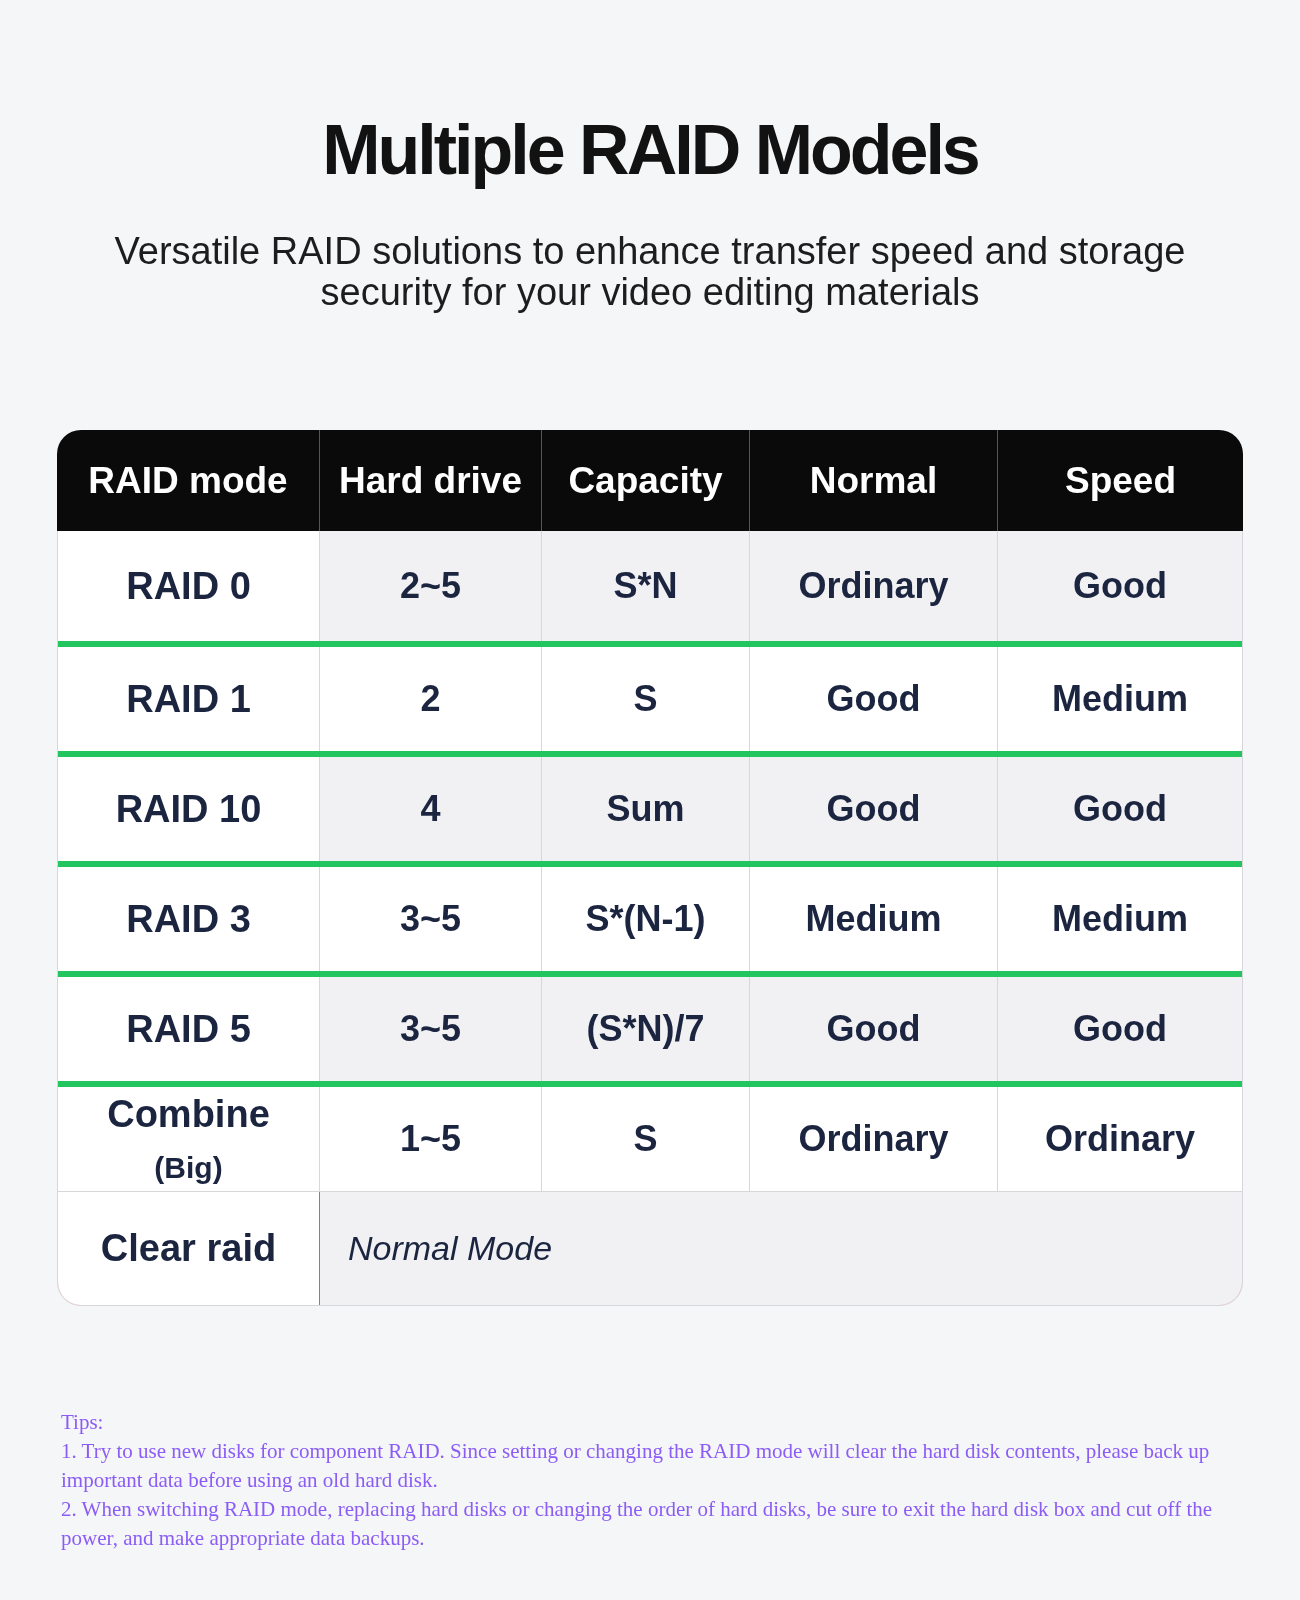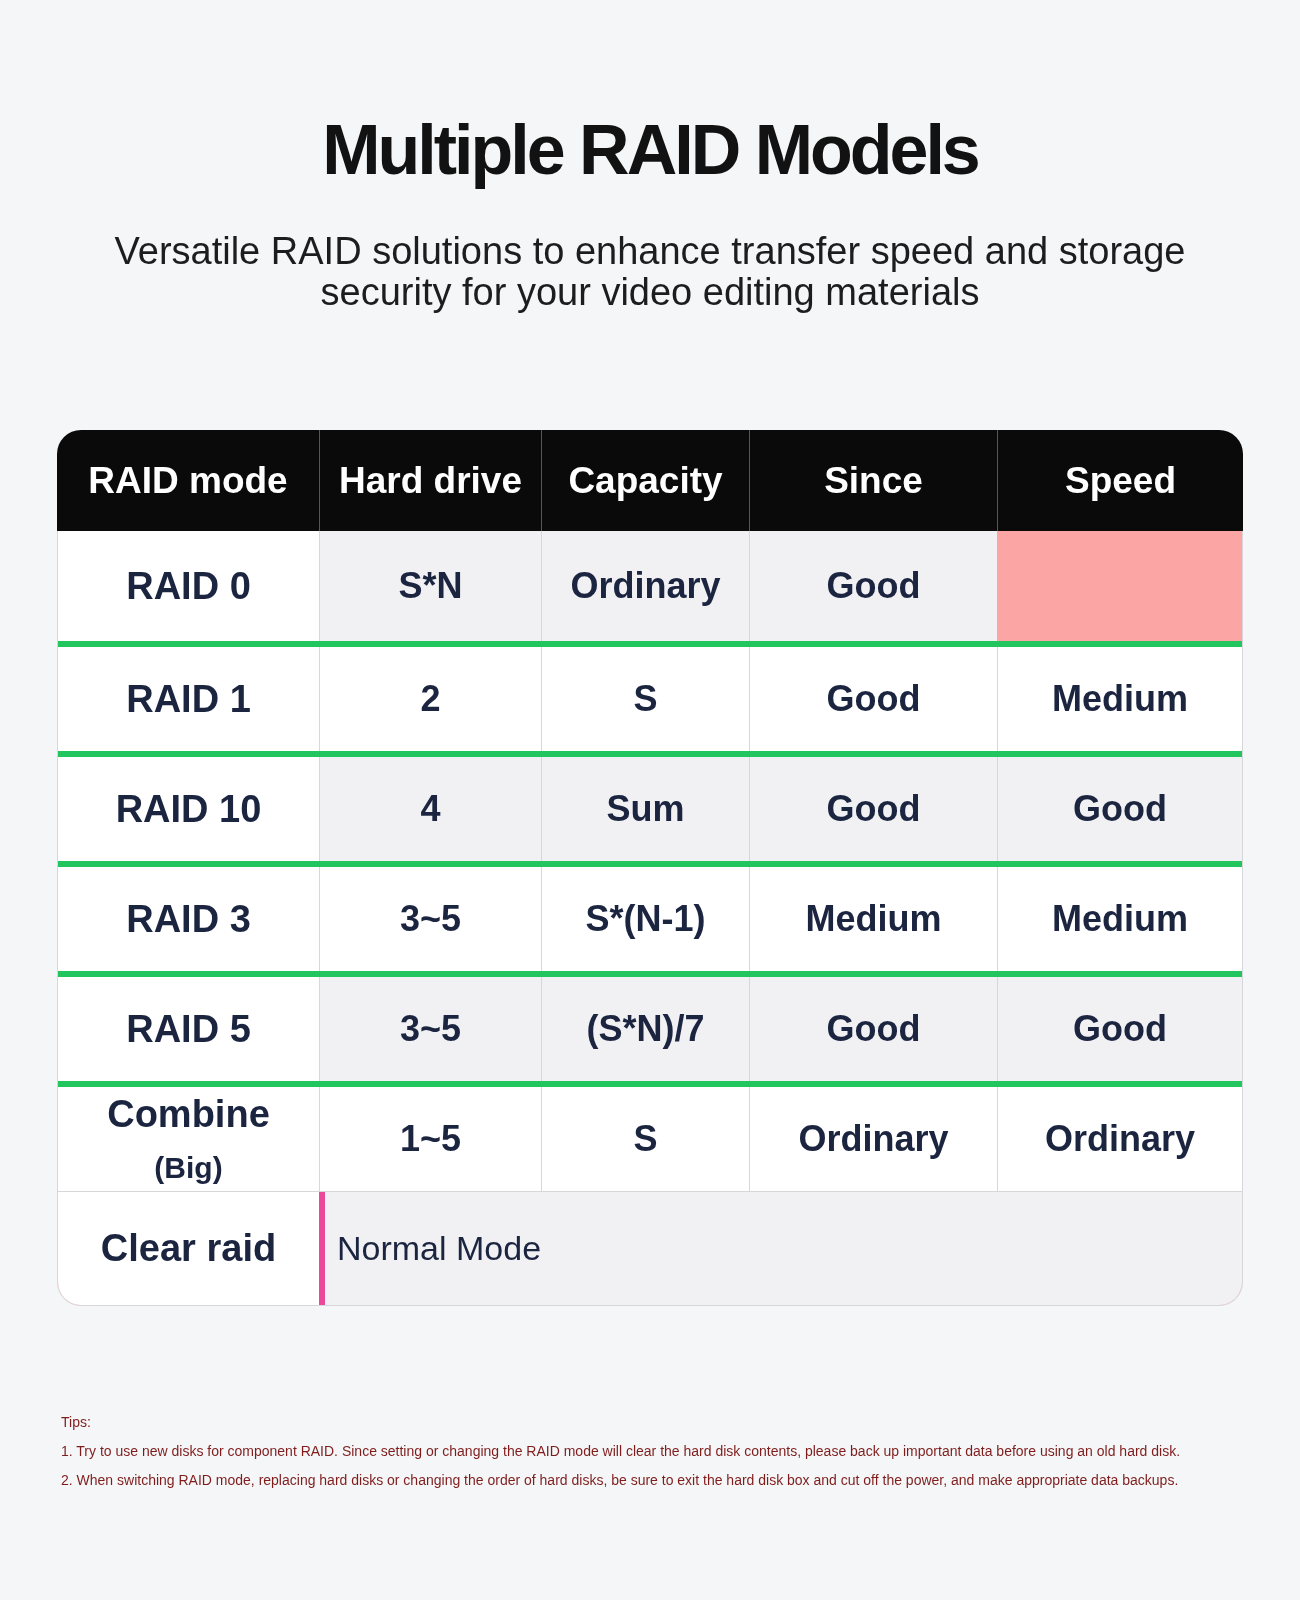--- a/index.html
+++ b/index.html
@@ -94,63 +94,66 @@
   }
   .td + .td { border-left: 1px solid #d6d6db; }
   .td-mode { font-size: 38px; font-weight: 700; }
   .row-shaded .td:not(.td-mode) { background: #f1f1f4; }
   .mode-sub { font-size: 30px; font-weight: 700; margin-top: 15px; }
   .mode-sub:empty { display: none; }
   .td-merged {
     display: flex;
     align-items: center;
     justify-content: flex-start;
-    padding-left: 12px;
+    padding-left: 28px;
     background: #f1f1f4;
-    border-left: 6px solid #ec4899;
+    border-left: 1px solid #ec4899;
     font-size: 34px;
     font-weight: 500;
     color: #1c2540;
+    font-style: italic;
   }
 
   
   .tips {
     position: absolute;
     left: 61px;
     top: 1408px;
     width: 1185px;
-    font-size: 14px;
+    font-size: 21px;
     line-height: 29px;
     font-weight: 400;
-    color: #7f1d1d;
+    color: #8b5cf6;
+    font-family: Liberation Serif, serif;
   }
 </style>
 </head>
 <body>
 
 <h1 class="title">Multiple RAID Models</h1>
 <p class="subtitle">Versatile RAID solutions to enhance transfer speed and storage security for your video editing materials</p>
 
 <div class="raid-table">
 
   <div class="thead">
     <div class="th">RAID mode</div>
     <div class="th">Hard drive</div>
     <div class="th">Capacity</div>
-    <div class="th">Since</div>
+    <div class="th">Normal</div>
     <div class="th">Speed</div>
   </div>
 
   <div class="tbody">
 
     <div class="row row-shaded">
       <div class="td td-mode">
         <span>RAID 0</span>
 
       </div>
+      <div class="td">2~5</div>
       <div class="td">S*N</div>
       <div class="td">Ordinary</div>
       <div class="td">Good</div>
     </div>
 
     <div class="row">
       <div class="td td-mode">
         <span>RAID 1</span>
 
       </div>

